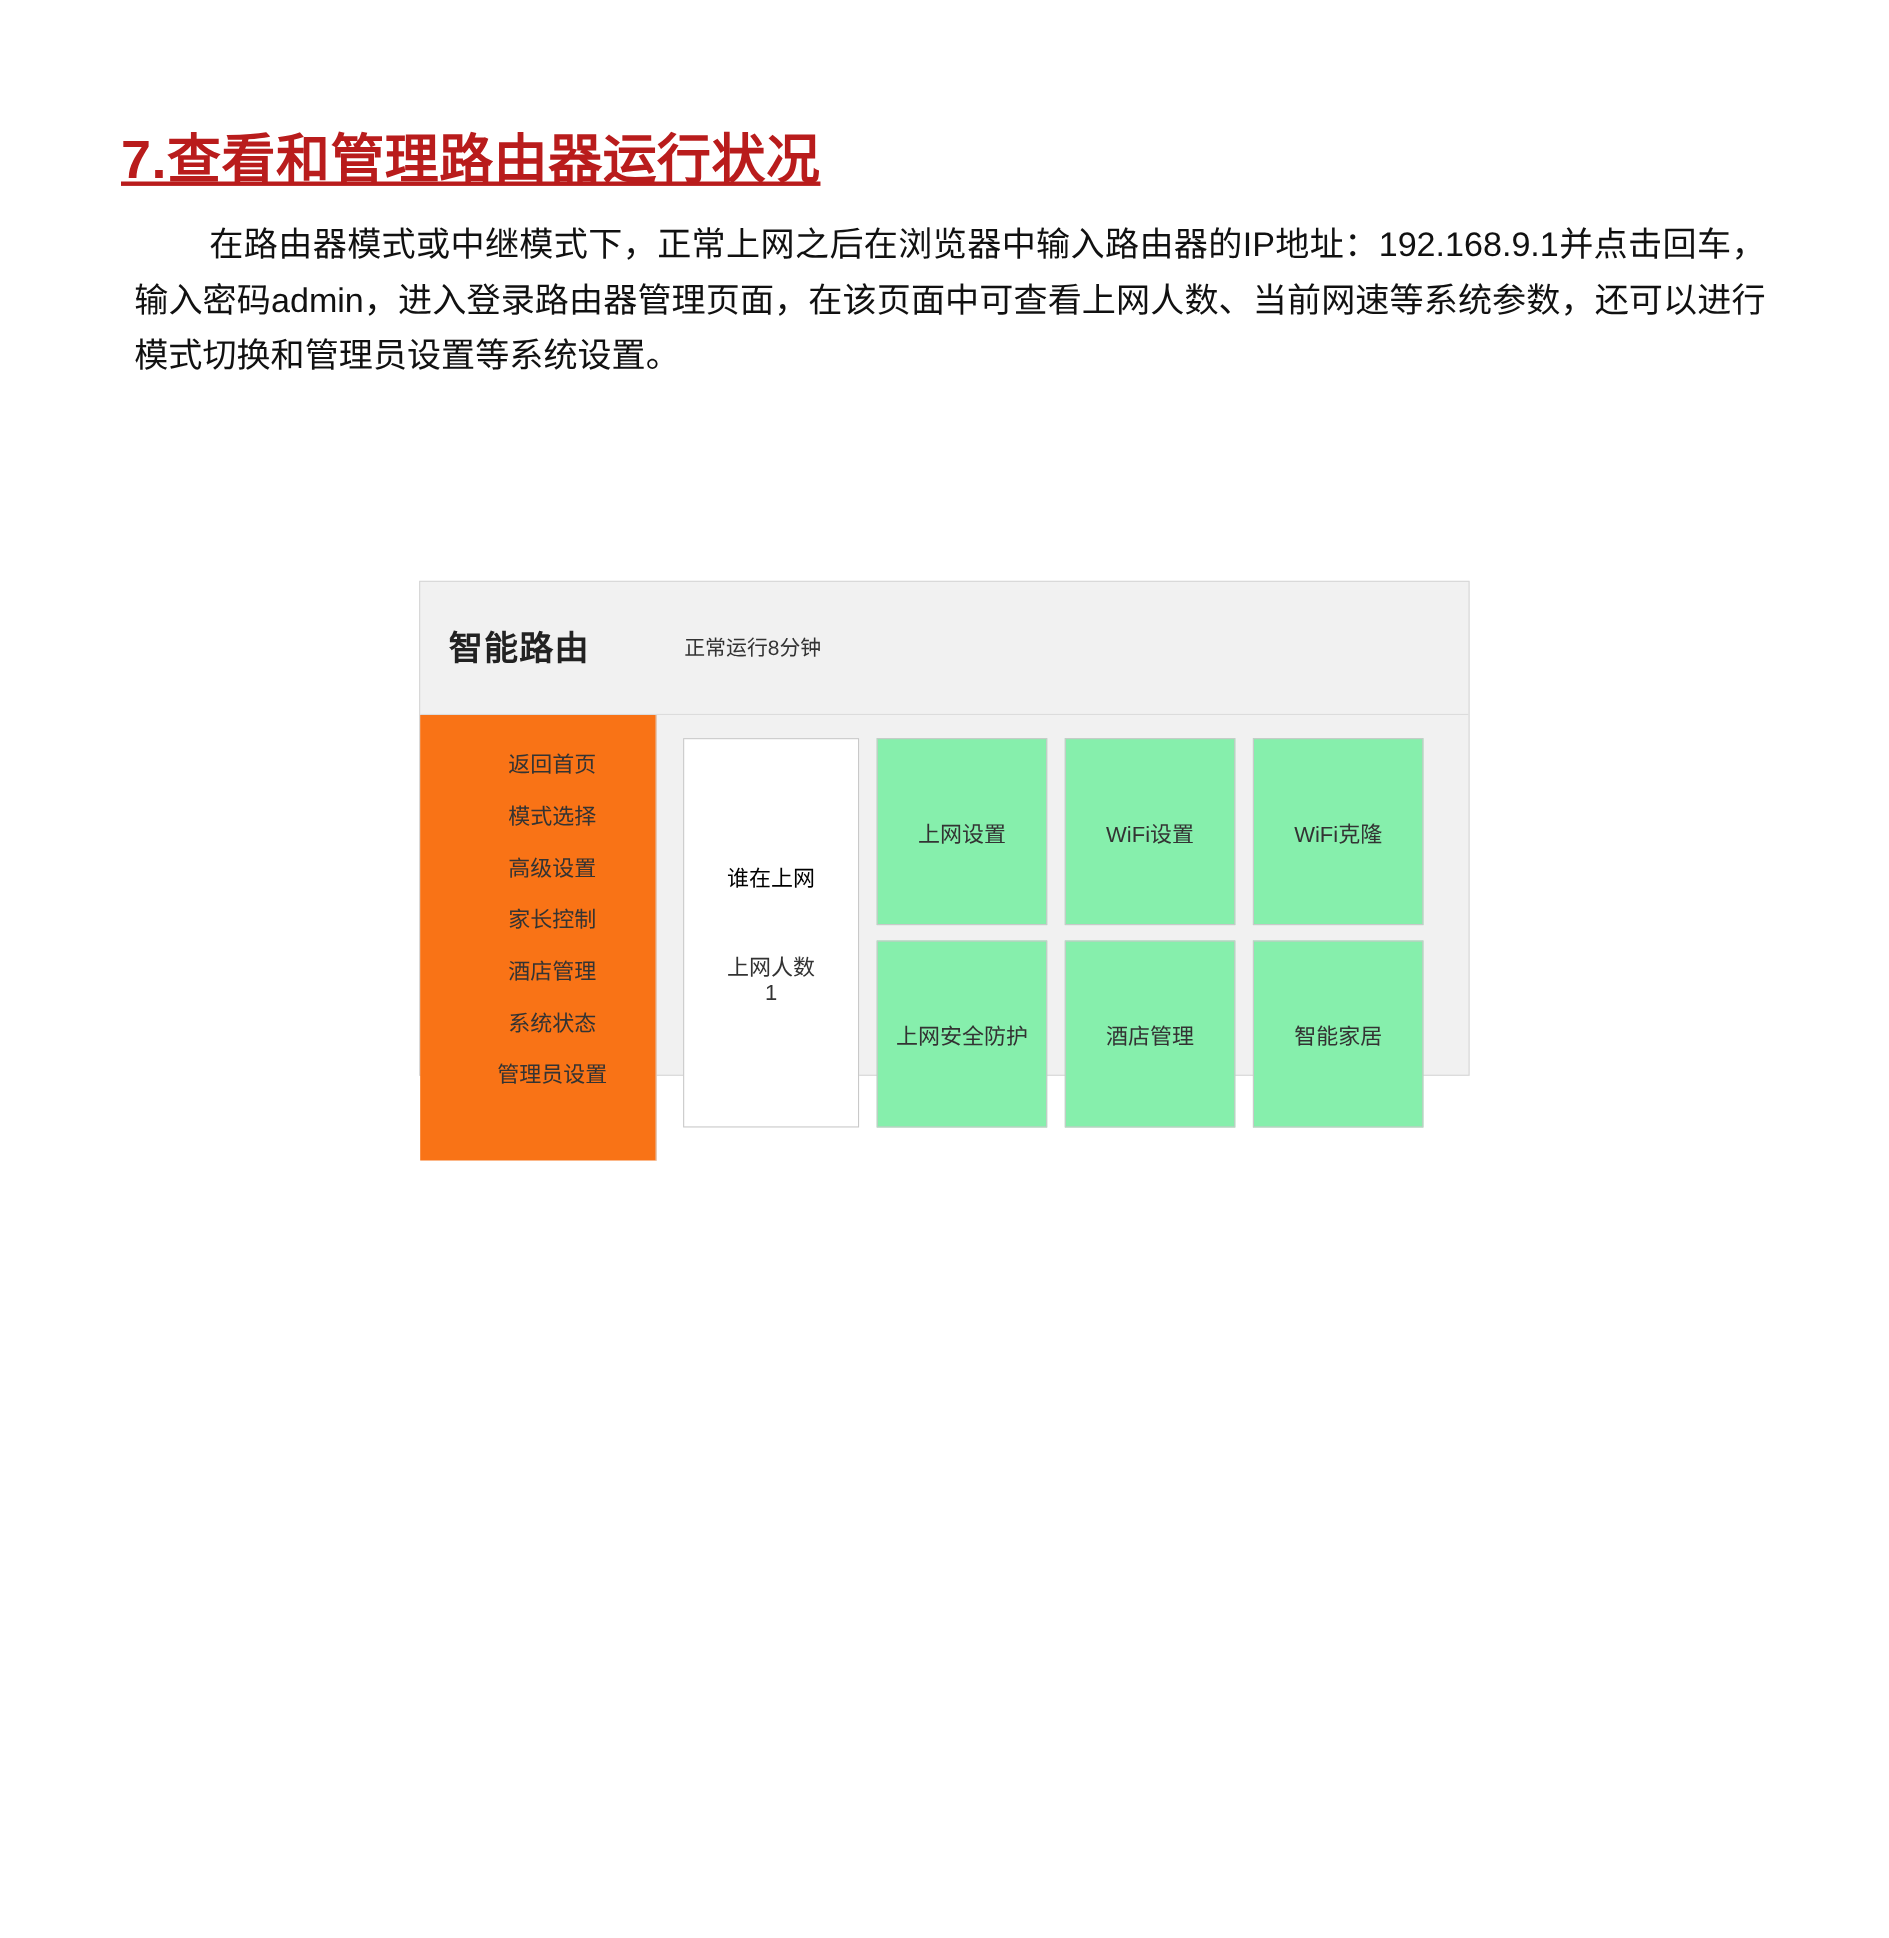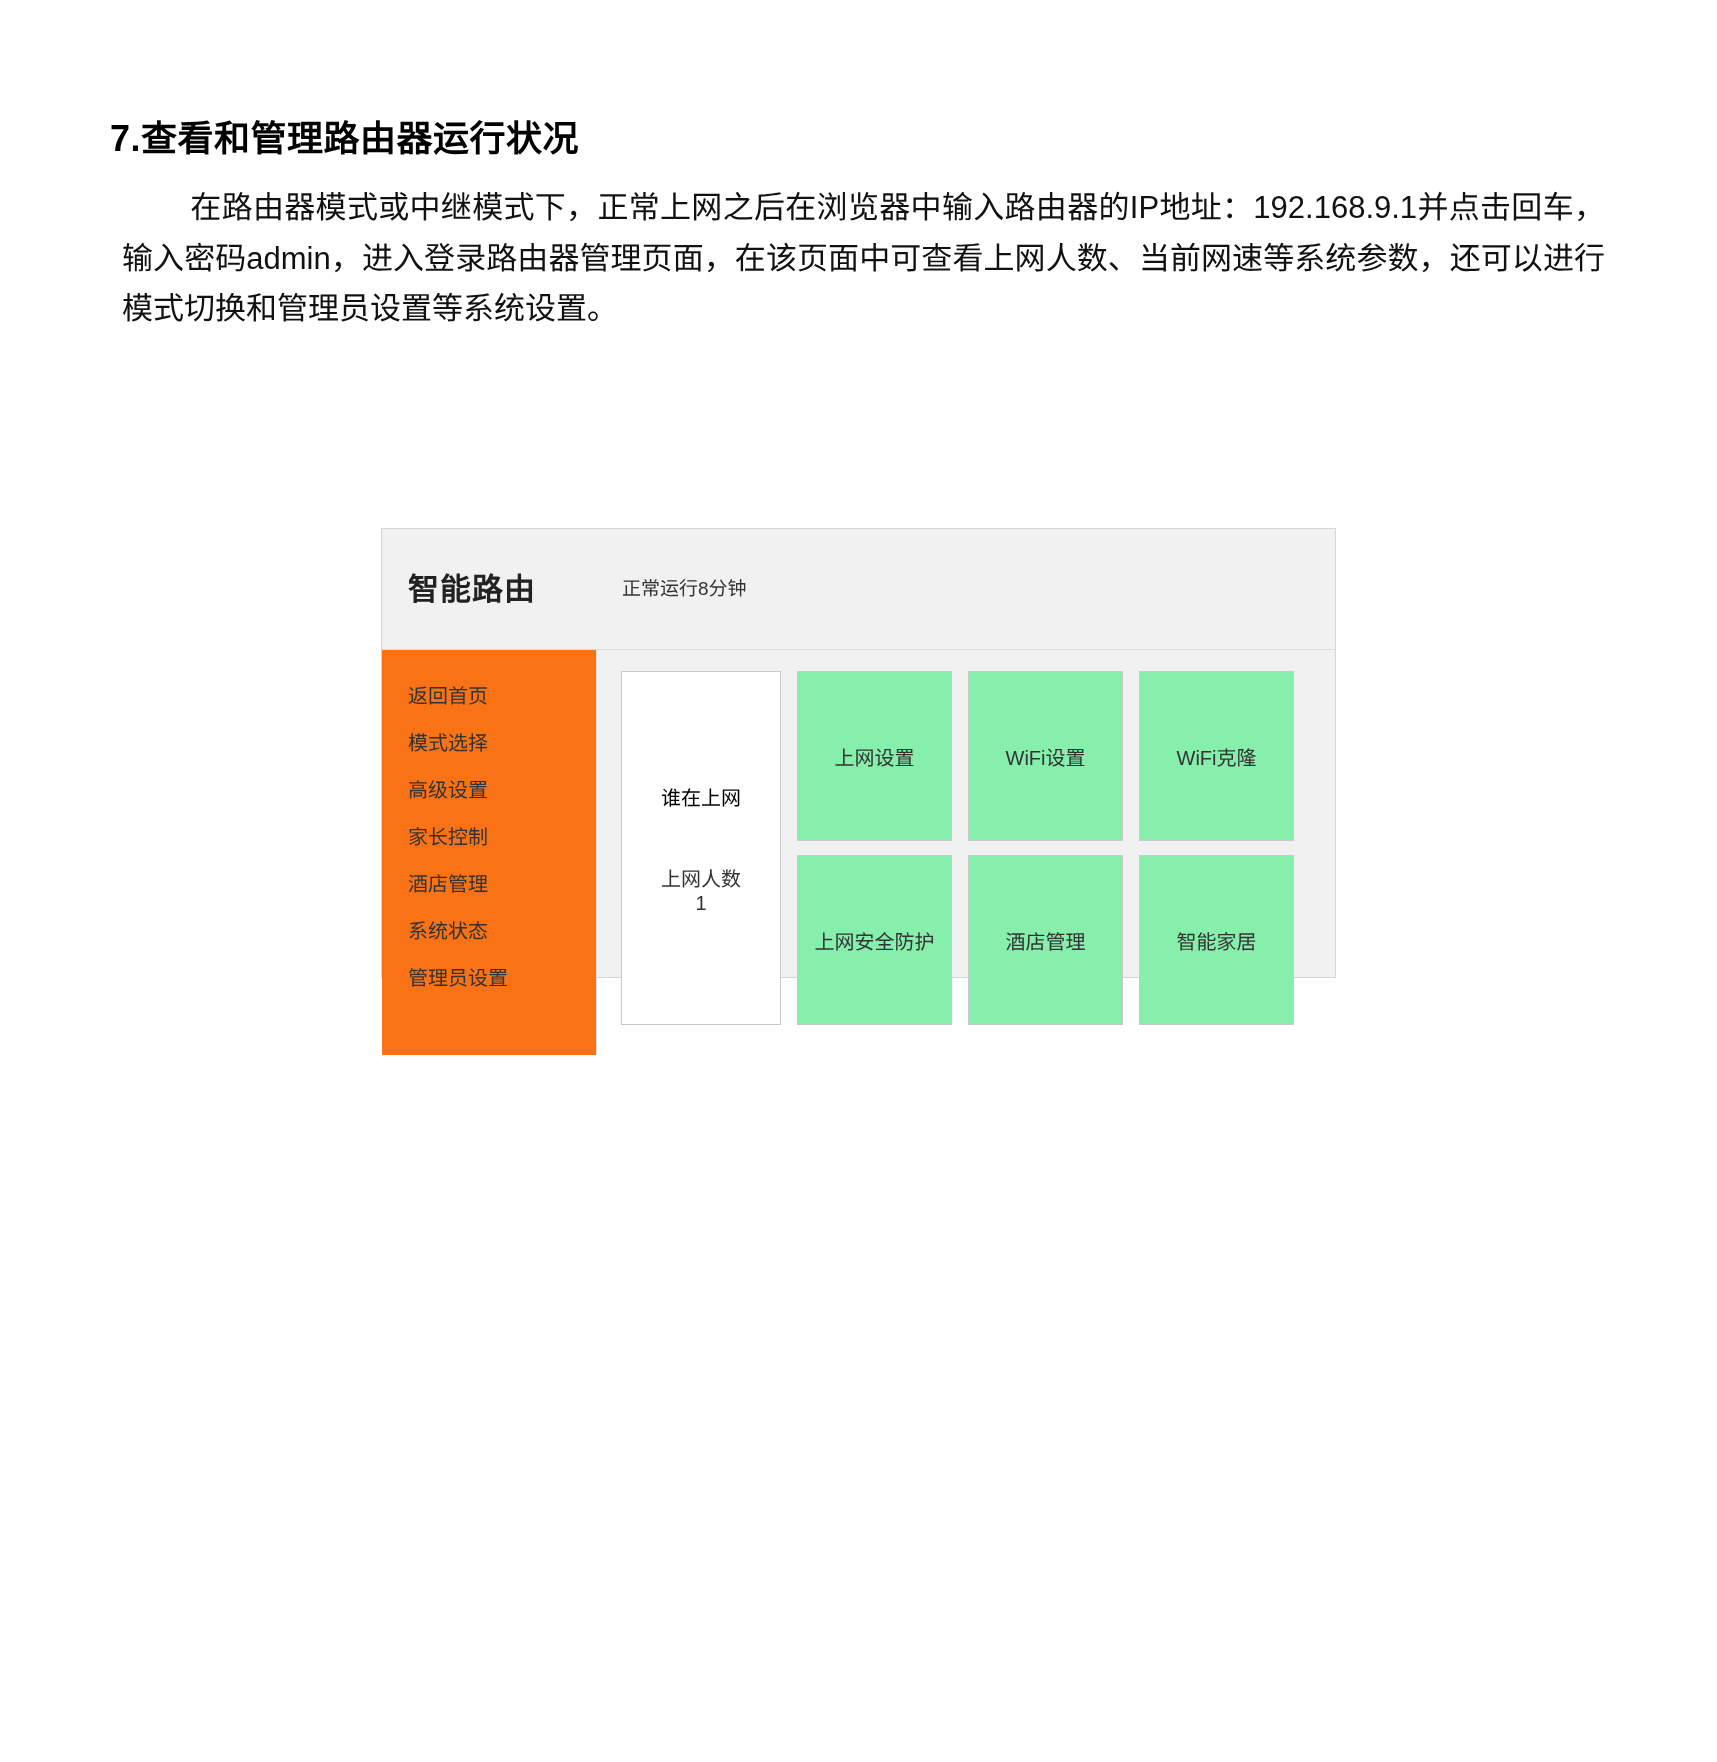--- a/index.html
+++ b/index.html
@@ -20,26 +20,27 @@
   .page {
     position: absolute;
     top: 0; left: 0;
     width: 1717px;
     height: 1762px;
     box-sizing: border-box;
     padding: 118px 100px 0 110px;
   }
 
   h1.section-title {
-    font-size: 36px;
+    font-size: 49px;
     font-weight: 700;
     letter-spacing: 0.5px;
     margin: 0 0 24px 0;
     line-height: 1.15;
-    color: #000000;
+    color: #b91c1c;
+    text-decoration: underline;
   }
 
   .body-text {
     font-size: 31px;
     line-height: 1.62;
     color: #111;
     margin: 12px;
     text-align: justify;
     max-width: 1500px;
   }
@@ -65,20 +66,21 @@
   
   .router-ui {
     position: absolute;
     left: 381px;
     top: 528px;
     width: 955px;
     height: 450px;
     background: #f1f1f1;
     border: 1px solid #d6d6d6;
     box-sizing: border-box;
+    text-align: center;
   }
 
   .ui-header {
     position: relative;
     height: 121px;
     border-bottom: 1px solid #dcdcdc;
     box-sizing: border-box;
   }
 
   .brand {

